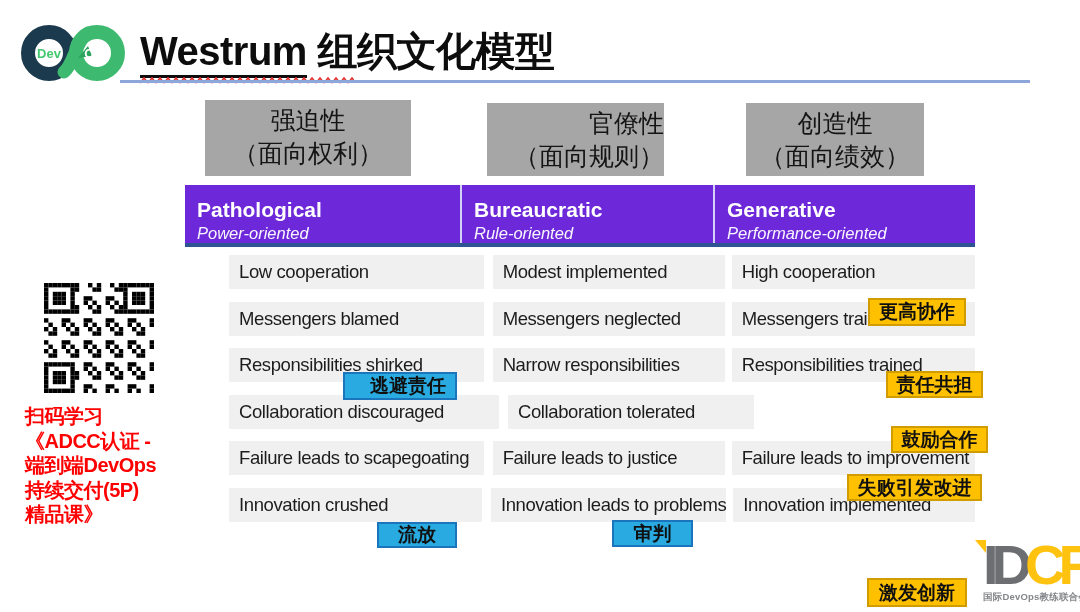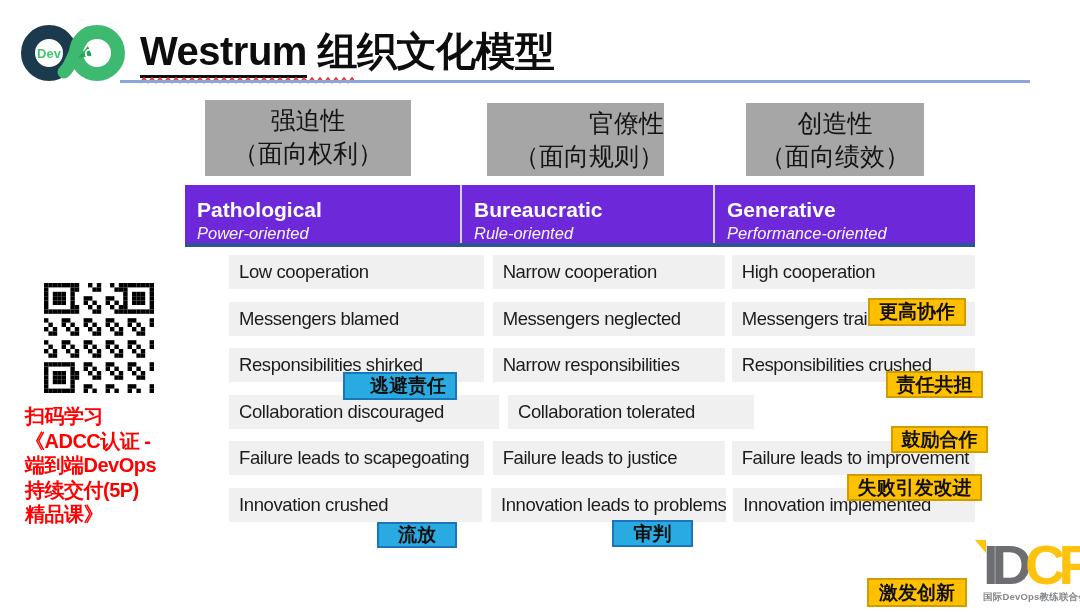--- a/index.html
+++ b/index.html
@@ -115,32 +115,32 @@
         <div class="h-sub">Rule-oriented</div>
       </div>
       <div class="h-col h3">
         <div class="h-title">Generative</div>
         <div class="h-sub">Performance-oriented</div>
       </div>
     </div>
 
     <div class="t-row first">
       <div class="t-cell c1">Low cooperation</div>
-      <div class="t-cell c2">Narrow cooperation</div>
+      <div class="t-cell c2">Modest implemented</div>
       <div class="t-cell c3">High cooperation</div>
     </div>
     <div class="t-row">
       <div class="t-cell c1">Messengers blamed</div>
       <div class="t-cell c2">Messengers neglected</div>
       <div class="t-cell c3">Messengers trained</div>
     </div>
     <div class="t-row">
       <div class="t-cell c1">Responsibilities shirked</div>
       <div class="t-cell c2">Narrow responsibilities</div>
-      <div class="t-cell c3">Responsibilities crushed</div>
+      <div class="t-cell c3">Responsibilities trained</div>
     </div>
     <div class="t-row">
       <div class="t-cell c1">Collaboration discouraged</div>
       <div class="t-cell c2">Collaboration tolerated</div>
     </div>
     <div class="t-row">
       <div class="t-cell c1">Failure leads to scapegoating</div>
       <div class="t-cell c2">Failure leads to justice</div>
       <div class="t-cell c3">Failure leads to improvement</div>
     </div>

